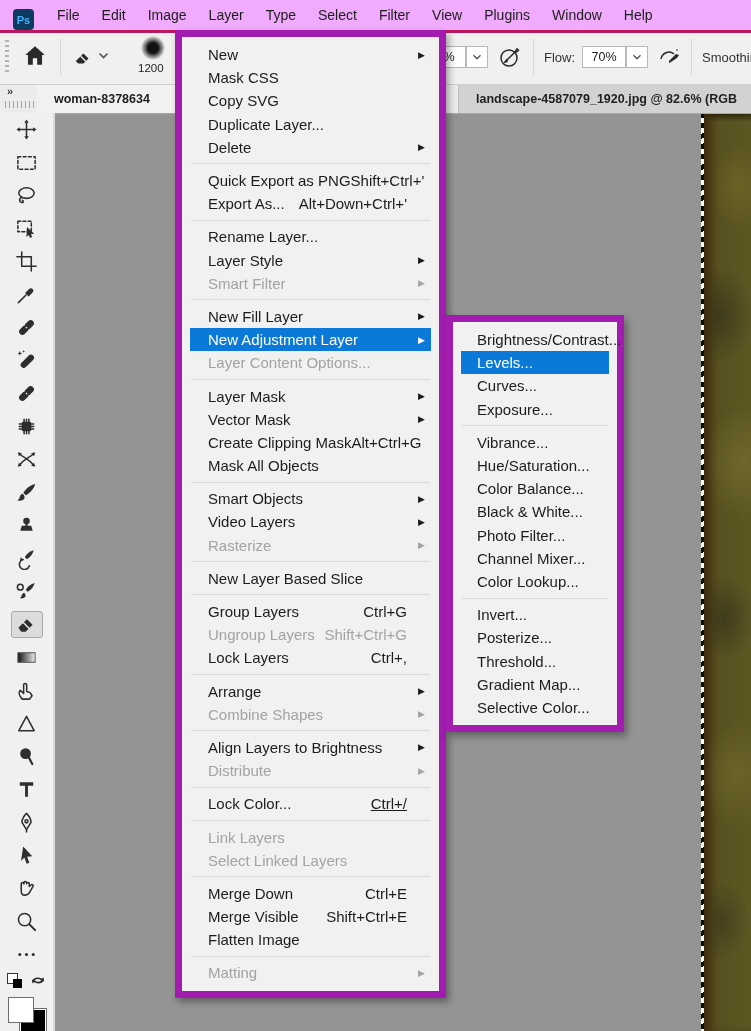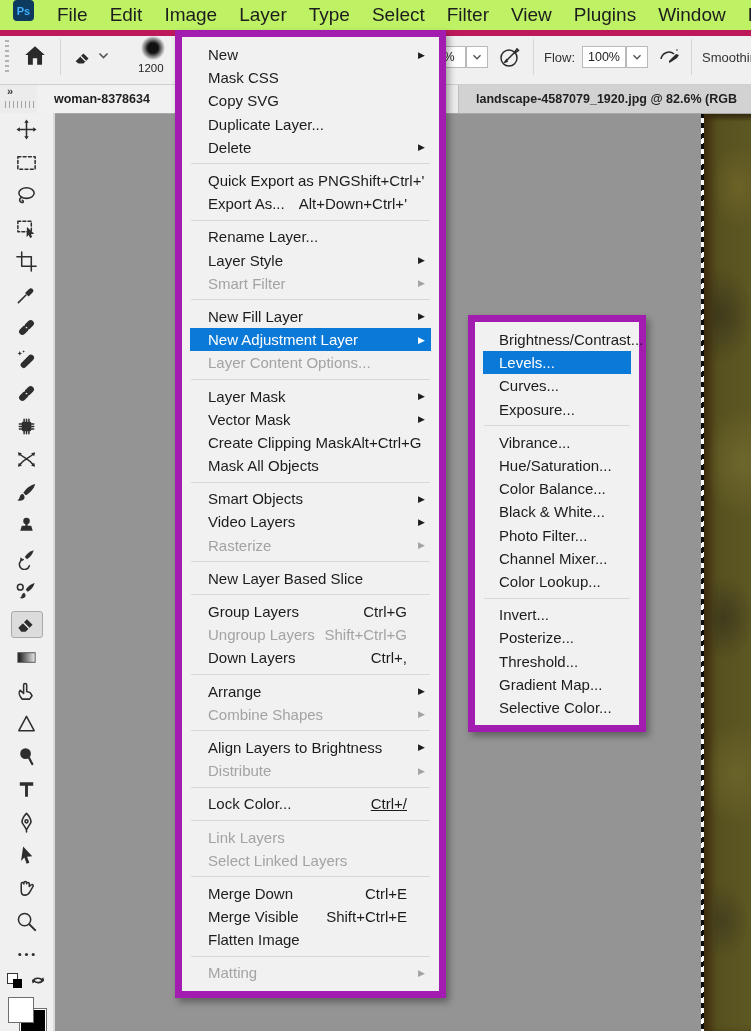--- a/index.html
+++ b/index.html
@@ -1,25 +1,25 @@
 <!DOCTYPE html>
 <html style="--accent: #0b79d8; --canvas: #949494;"><head>
 <meta charset="utf-8">
 <style>
   html,body{margin:0;padding:0;background:#6b6b6b}
   #screen{position:relative;width:751px;height:1031px;overflow:hidden;
     font-family:"Liberation Sans",sans-serif;background:var(--canvas,#949494);}
 
   
-  .menubar{position:absolute;top:0;left:0;right:0;height:30px;background:#bef264;
-    display:flex;align-items:flex-start;border-bottom:6px solid #be185d;z-index:6}
+  .menubar{position:absolute;top:0;left:0;right:0;height:30px;background:#f0abfc;
+    display:flex;align-items:flex-end;border-bottom:3px solid #be185d;z-index:6}
   .ps-logo{width:21px;height:21px;border-radius:4px;background:#0d3a5f;color:#41b1ff;
     font-weight:bold;font-size:11px;display:flex;align-items:center;justify-content:center;
     margin:0 12px 0 13px;flex:none}
-  .mitem{padding:0 11px;font-size:19px;color:#1d1d1d;line-height:30px;white-space:nowrap}
+  .mitem{padding:0 11px;font-size:14px;color:#1d1d1d;line-height:30px;white-space:nowrap}
 
   
   .optionsbar{position:absolute;top:30px;left:0;right:0;height:54px;background:#f0f0f0;
     border-bottom:1px solid #cfcfcf;z-index:4}
   .ob-grip{position:absolute;left:5px;top:10px;width:4px;height:34px;
     background:repeating-linear-gradient(180deg,#b3b3b3 0 2px,transparent 2px 5px)}
   .ob-sep{position:absolute;top:9px;bottom:9px;width:1px;background:#d6d6d6}
   .ob-icon{position:absolute;display:flex;align-items:center;justify-content:center}
   .brush-preview{position:absolute;left:141px;top:6px;width:24px;height:24px;border-radius:50%;
     background:radial-gradient(circle,#111 0 30%,rgba(17,17,17,0) 72%)}
@@ -68,21 +68,21 @@
       radial-gradient(40px 55px at 35% 88%,#45401e,rgba(0,0,0,0) 70%),
       linear-gradient(90deg,#4e3d18 0,#57511f 30%,#5d5724 100%);
     box-shadow:inset 8px 0 8px -3px rgba(58,40,12,.85)}
   .ants{position:absolute;top:0;bottom:0;right:47px;width:3px;
     background:repeating-linear-gradient(165deg,#0b0b0b 0 5px,#fbfbfb 5px 10px)}
 
   
   .menu{position:absolute;background:#f1f1f1;border:7px solid #a21caf;
     box-shadow:3px 4px 7px rgba(0,0,0,.35);padding:6px 8px;box-sizing:border-box}
   #layer-menu{left:175px;top:30px;width:271px;z-index:20}
-  #adj-menu{left:468px;top:315px;width:178px;z-index:21}
+  #adj-menu{left:446px;top:315px;width:178px;z-index:21}
   .menu-item{height:23.2px;display:flex;align-items:center;padding:0 6px 0 18px;
     font-size:15px;color:#1c1c1c;white-space:nowrap}
   #adj-menu .menu-item{padding-left:16px}
   .menu-item .lbl{flex:none}
   .menu-item .shortcut{margin-left:auto;padding-right:5px}
   .menu-item .arrow{width:13px;text-align:right;font-size:9px;flex:none;color:#1c1c1c}
   .menu-item.disabled,.menu-item.disabled .arrow{color:#a3a3a3}
   .menu-item.highlighted{background:var(--accent,#0b79d8);color:#fff}
   .menu-item.highlighted .arrow{color:#fff}
   .menu-sep{border-top:1px solid #d8d8d8;margin:4.5px 1px}
@@ -142,21 +142,21 @@
     <div class="ob-icon" style="left:498px;top:15px">
       <svg width="24" height="24" viewBox="0 0 24 24" fill="none" stroke="#2a2a2a" stroke-width="1.5">
         <circle cx="11" cy="13" r="8"></circle>
           <path d="M7 17L16 8l3-4 1.5 1.5-4 3"></path>
           <path d="M7 17l2-.5-.5-1.5z" fill="#2a2a2a"></path>
         </svg>
     </div>
     <div class="ob-sep" style="left:533px"></div>
     <div class="ob-label" style="left:544px">Flow:</div>
     <div class="ob-box" style="left:582px;width:44px">
-      <span>100%</span>
+      <span>70%</span>
     </div>
     <div class="ob-box" style="left:626px;width:22px">
       <svg width="10" height="7" viewBox="0 0 11 8">
           <path d="M1.5 1.5l4 4 4-4" stroke="#555" stroke-width="1.6" fill="none"></path>
         </svg>
     </div>
     <div class="ob-icon" style="left:657px;top:15px">
       <svg width="24" height="24" viewBox="0 0 24 24" fill="none" stroke="#2a2a2a" stroke-width="1.5">
         <path d="M4 14a8 8 0 0113-5"></path>
           <path d="M12 16l7-7 3 1-2 3-6 4-2 1z" fill="#2a2a2a" stroke="none"></path>
@@ -483,21 +483,21 @@
         <span class="lbl">Group Layers</span>
         <span class="shortcut" style="margin-left: auto;">Ctrl+G</span>
         <span class="arrow"></span>
       </div>
       <div class="menu-item disabled">
         <span class="lbl">Ungroup Layers</span>
         <span class="shortcut" style="margin-left: auto; text-align: center;">Shift+Ctrl+G</span>
         <span class="arrow"></span>
       </div>
       <div class="menu-item">
-        <span class="lbl">Down Layers</span>
+        <span class="lbl">Lock Layers</span>
         <span class="shortcut" style="margin-left: auto;">Ctrl+,</span>
         <span class="arrow"></span>
       </div>
       <div class="menu-sep"></div>
       <div class="menu-item">
         <span class="lbl">Arrange</span>
         <span class="shortcut" style="margin-left: auto;"></span>
         <span class="arrow">▶</span>
       </div>
       <div class="menu-item disabled">

